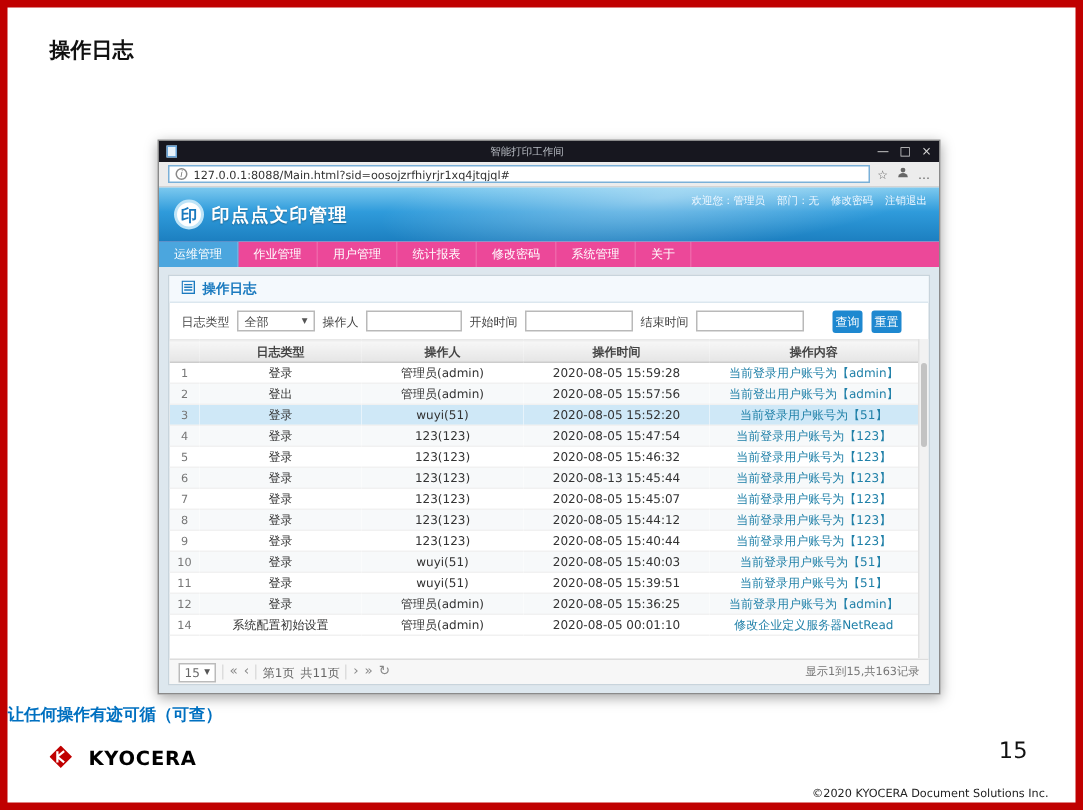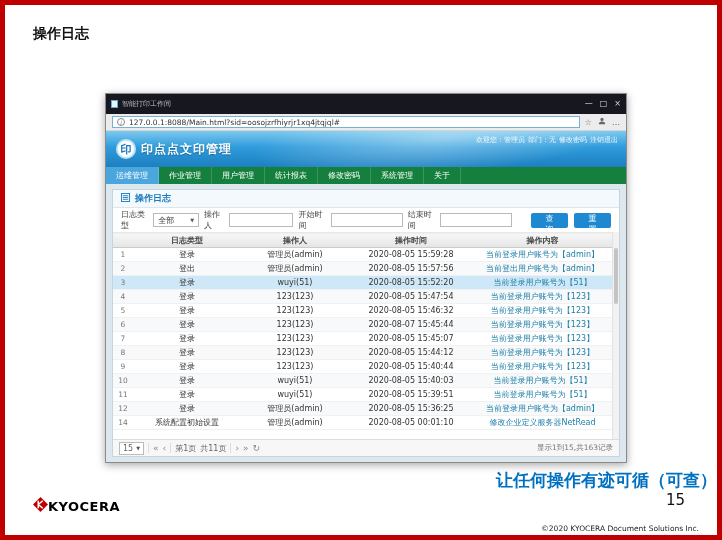--- a/index.html
+++ b/index.html
@@ -5,21 +5,21 @@
   * { margin:0; padding:0; box-sizing:border-box; }
   html,body { width:722px; height:540px; background:#fff; font-family:"DejaVu Sans","Liberation Sans",sans-serif; }
   .slide { position:relative; width:722px; height:540px; background:#fff; border:5px solid #c00000; overflow:hidden; }
 
   .slide-title { position:absolute; left:28px; top:20px; font-size:14px; font-weight:bold; color:#111; }
   .slide-desc  { position:absolute; left:38px; top:58px; font-size:14px; color:#111; }
 
   
   .browser { position:absolute; left:100px; top:88px; width:522px; height:370px; background:#fff;
              border:1px solid #8a8a8a; box-shadow:0 2px 8px rgba(0,0,0,.35); display:flex; flex-direction:column; }
-  .titlebar { height:20px; background:#17171f; display:flex; align-items:center; gap:4px; padding:0 5px; flex:0 0 auto; }
+  .titlebar { height:14px; background:#17171f; display:flex; align-items:center; gap:4px; padding:0 5px; flex:0 0 auto;text-align:center; }
   .tab-page-icon { width:7px; height:8px; background:#e8f2fa; border:1px solid #6aa5d8; display:inline-block; }
   .titlebar-text { font-size:7px; color:#b9bdc4; flex:1; overflow:hidden; white-space:nowrap; }
   .win-controls { display:flex; gap:7px; color:#d8d8d8; font-size:8px; line-height:1; }
   .win-controls span { cursor:default; }
 
   .urlbar { height:17px; background:#ececec; border-bottom:1px solid #d4d4d4; display:flex; align-items:center; gap:5px; padding:0 6px; flex:0 0 auto; }
   .url-field { flex:1; height:12px; background:#fff; border:1px solid #7ab0d8; display:flex; align-items:center; gap:4px; padding:0 4px; overflow:hidden; }
   .info-icon { width:8px; height:8px; border:1px solid #888; border-radius:50%; color:#777; font-size:6px; line-height:7px;
                text-align:center; flex:0 0 auto; font-style:italic; }
   .url-text { font-size:7.5px; color:#333; white-space:nowrap; overflow:hidden; }
@@ -28,41 +28,41 @@
   .app-header { position:relative; height:36px; flex:0 0 auto; overflow:hidden;
                 background:linear-gradient(180deg,#7cc9ef 0%, #2f9bdb 45%, #1c7fc0 100%);
                 display:flex; align-items:center; padding:0 10px; }
   .app-header::before { content:""; position:absolute; right:-30px; top:-36px; width:430px; height:86px;
                 background:radial-gradient(ellipse at center, rgba(255,255,255,.38), rgba(255,255,255,0) 62%);
                 transform:rotate(-5deg); pointer-events:none; }
   .logo { display:flex; align-items:center; gap:5px; }
   .logo-circle { width:20px; height:20px; border-radius:50%; background:#fff; color:#1a7abf; font-weight:bold;
                  font-size:11px; display:flex; align-items:center; justify-content:center; border:2px solid #bfe4f7; }
   .logo-text { color:#fff; font-size:12px; font-weight:bold; text-shadow:0 1px 1px rgba(0,0,0,.3); letter-spacing:1px; }
-  .user-bar { position:absolute; right:8px; top:4px; display:flex; gap:3px; font-size:7px; color:#eef7ff; }
+  .user-bar { position:absolute; right:8px; top:4px; display:flex; gap:8px; font-size:7px; color:#eef7ff; }
   .user-bar .lnk { cursor:default; }
 
-  .navbar { height:17px; background:#15803d; display:flex; flex:0 0 auto; font-size:8px; color:#fff; }
+  .navbar { height:17px; background:#ec4899; display:flex; flex:0 0 auto; font-size:8px; color:#fff; }
   .nav-tab { display:flex; align-items:center; padding:0 10px; border-right:1px solid rgba(255,255,255,.16); white-space:nowrap; }
   .nav-tab.active { background:#4ba6de; }
 
   .content { flex:1; background:#dde7ee; padding:5px 6px; display:flex; min-height:0; }
   .card { background:#fff; border:1px solid #c8d4dc; flex:1; display:flex; flex-direction:column; min-height:0; }
 
   .section-header { height:18px; flex:0 0 auto; display:flex; align-items:center; gap:5px; padding:0 8px;
                     background:#f4f9fd; border-bottom:1px solid #dbe7ef; color:#1a7abf; font-size:9px; font-weight:bold; }
 
   .filter-bar { height:24px; flex:0 0 auto; display:flex; align-items:center; gap:5px; padding:0 8px; font-size:8px; color:#444; }
   .f-select { display:inline-flex; align-items:center; justify-content:space-between; width:52px; height:14px;
               border:1px solid #b9b9b9; background:#fff; padding:0 4px; }
   .caret { font-size:5px; color:#555; }
   .f-input { width:64px; height:14px; border:1px solid #b9b9b9; background:#fff; font-size:8px; padding:0 3px;
              font-family:inherit; }
   .f-input.wide { width:72px; }
-  .btn { height:15px; border:none; background:#1e88d0; color:#fff; font-size:8px; padding:0 14px;
+  .btn { height:15px; border:none; background:#1e88d0; color:#fff; font-size:8px; padding:0 2px;
          border-radius:2px; font-family:inherit; cursor:default; }
   .btn-group { margin-left:14px; display:flex; gap:6px; }
 
   .table-wrap { flex:1; position:relative; overflow:hidden; min-height:0; }
   table { width:calc(100% - 7px); table-layout:fixed; border-collapse:collapse; font-size:8px; }
   thead th { height:15px; background:linear-gradient(#f7f7f7,#e5e5e5); border-bottom:1px solid #ccc; border-top:1px solid #e8e8e8;
              font-size:8px; color:#444; font-weight:bold; text-align:center; }
   .c-idx { width:20px; } .c-0 { width:108px; } .c-1 { width:108px; } .c-2 { width:124px; }
   tbody td { height:14px; padding:0 2px; text-align:center; color:#333; border-bottom:1px solid #f1f1f1;
              white-space:nowrap; overflow:hidden; text-overflow:ellipsis; }
@@ -74,23 +74,23 @@
   .scrollbar .thumb { position:absolute; top:16px; left:1px; width:4px; height:56px; background:#c3c3c3; border-radius:2px; }
 
   .pagination { height:17px; flex:0 0 auto; background:#f7f7f7; border-top:1px solid #ddd; display:flex;
                 align-items:center; gap:4px; padding:0 6px; font-size:8px; color:#666; }
   .pg-select { display:inline-flex; align-items:center; gap:3px; height:13px; border:1px solid #bbb; background:#fff; padding:0 3px; }
   .pg-btn { color:#888; font-size:9px; line-height:1; cursor:default; }
   .pg-sep { width:1px; height:10px; background:#ddd; }
   .pg-summary { margin-left:auto; font-size:7.5px; color:#777; }
 
   
-  .slogan { position:absolute; top:464px; left:0; width:100%; text-align:right; font-size:17px;
+  .slogan { position:absolute; top:464px; left:0; width:100%; text-align:left; font-size:11px;
             font-weight:600; color:#0070c0; }
-  .kyocera { position:absolute; left:28px; top:492px; display:flex; align-items:center; gap:0; }
+  .kyocera { position:absolute; left:28px; top:492px; display:flex; align-items:center; gap:11px; }
   .brand-text { font-size:13px; font-weight:bold; color:#000; letter-spacing:.5px; }
   .page-num { position:absolute; right:32px; top:486px; font-size:15px; color:#111; }
   .copyright { position:absolute; right:18px; top:519px; font-size:7.5px; color:#222; }
 </style>
 </head>
 <body>
 
 <div class="slide">
 
   <div class="slide-title">操作日志</div>
@@ -224,21 +224,21 @@
                   <td class="td-idx">5</td>
                   <td>登录</td>
                   <td>123(123)</td>
                   <td>2020-08-05 15:46:32</td>
                   <td class="td-content">当前登录用户账号为【123】</td>
                 </tr>
                 <tr>
                   <td class="td-idx">6</td>
                   <td>登录</td>
                   <td>123(123)</td>
-                  <td>2020-08-07 15:45:44</td>
+                  <td>2020-08-13 15:45:44</td>
                   <td class="td-content">当前登录用户账号为【123】</td>
                 </tr>
                 <tr>
                   <td class="td-idx">7</td>
                   <td>登录</td>
                   <td>123(123)</td>
                   <td>2020-08-05 15:45:07</td>
                   <td class="td-content">当前登录用户账号为【123】</td>
                 </tr>
                 <tr>

